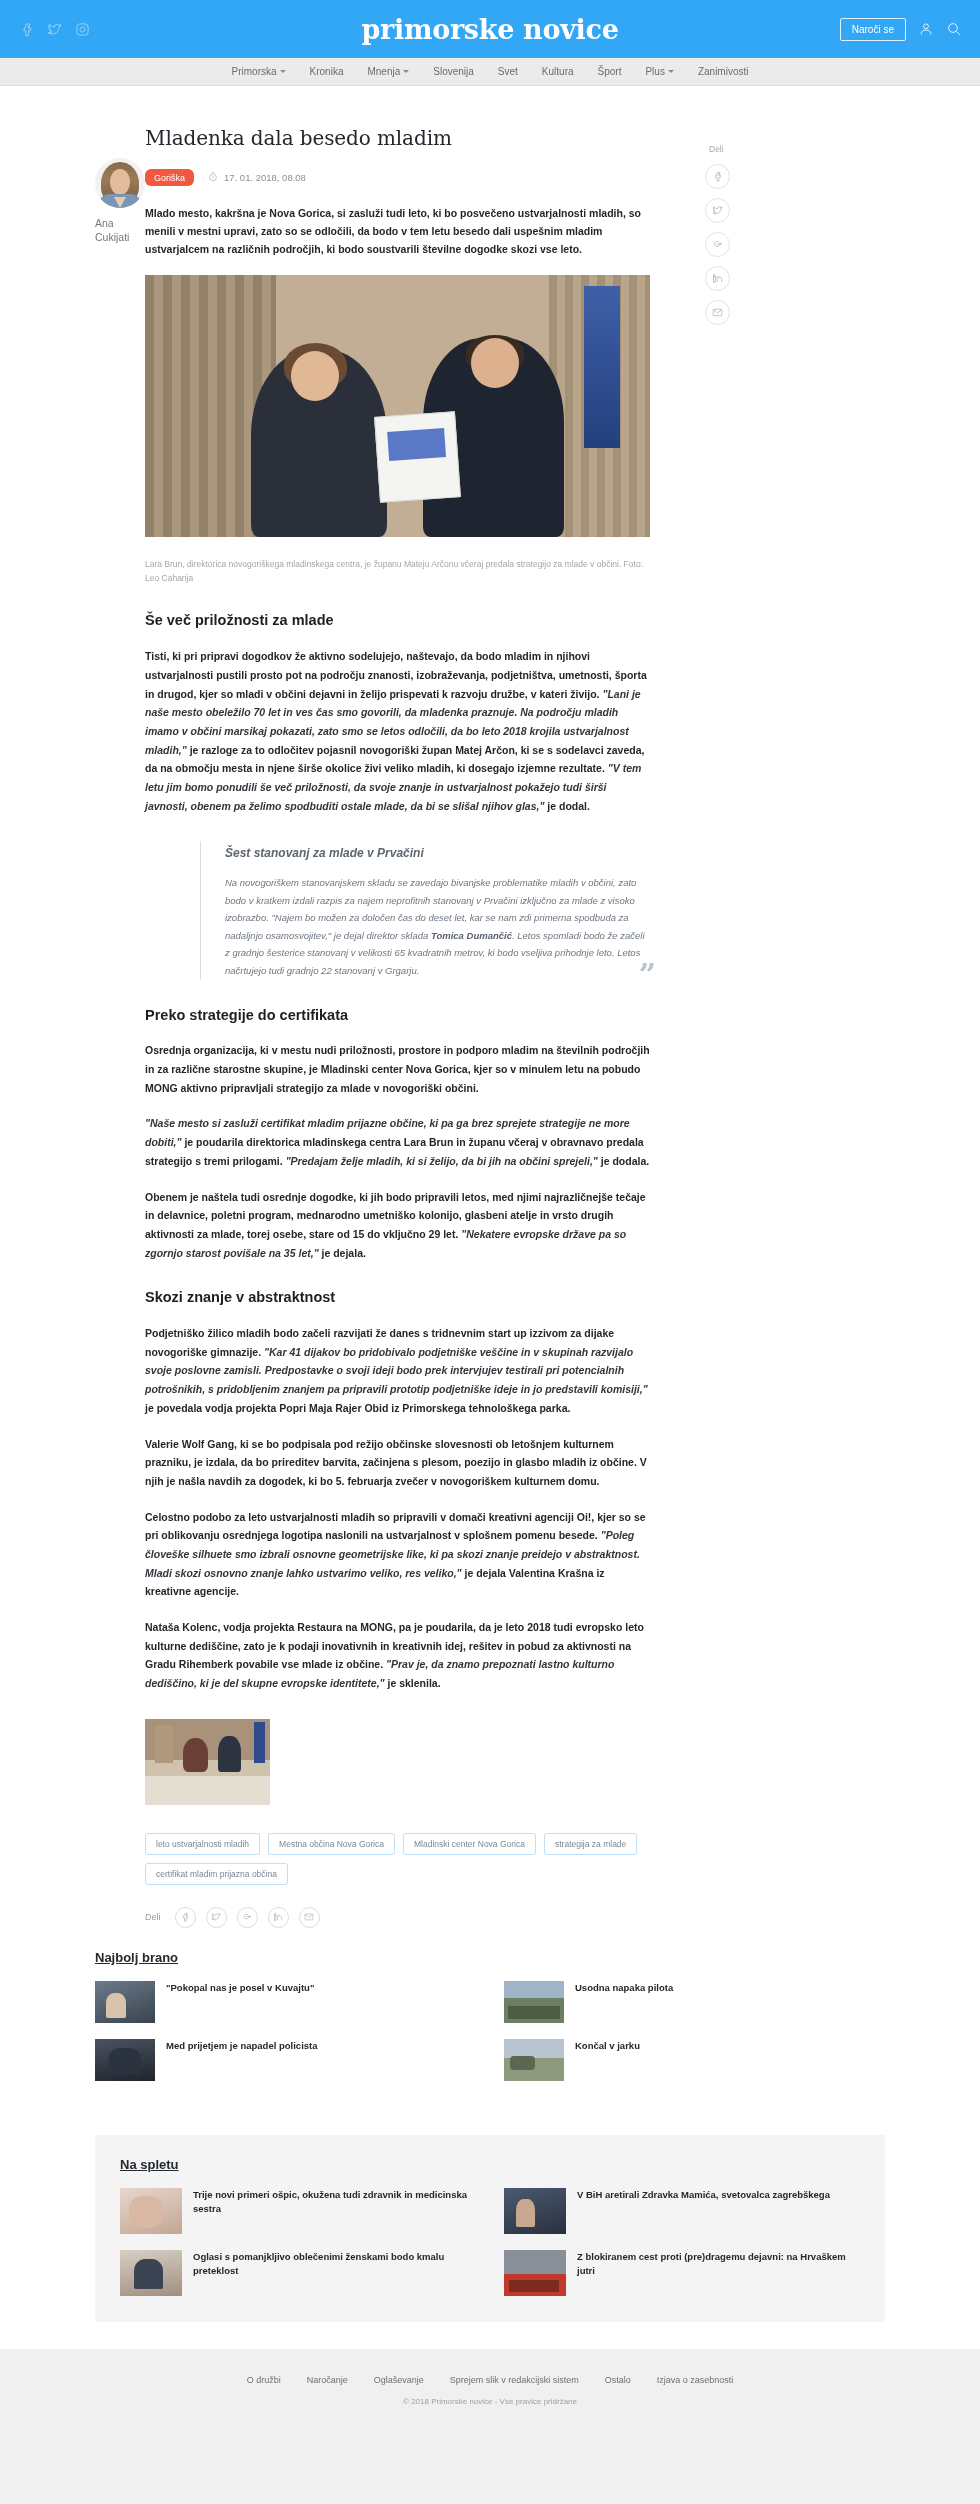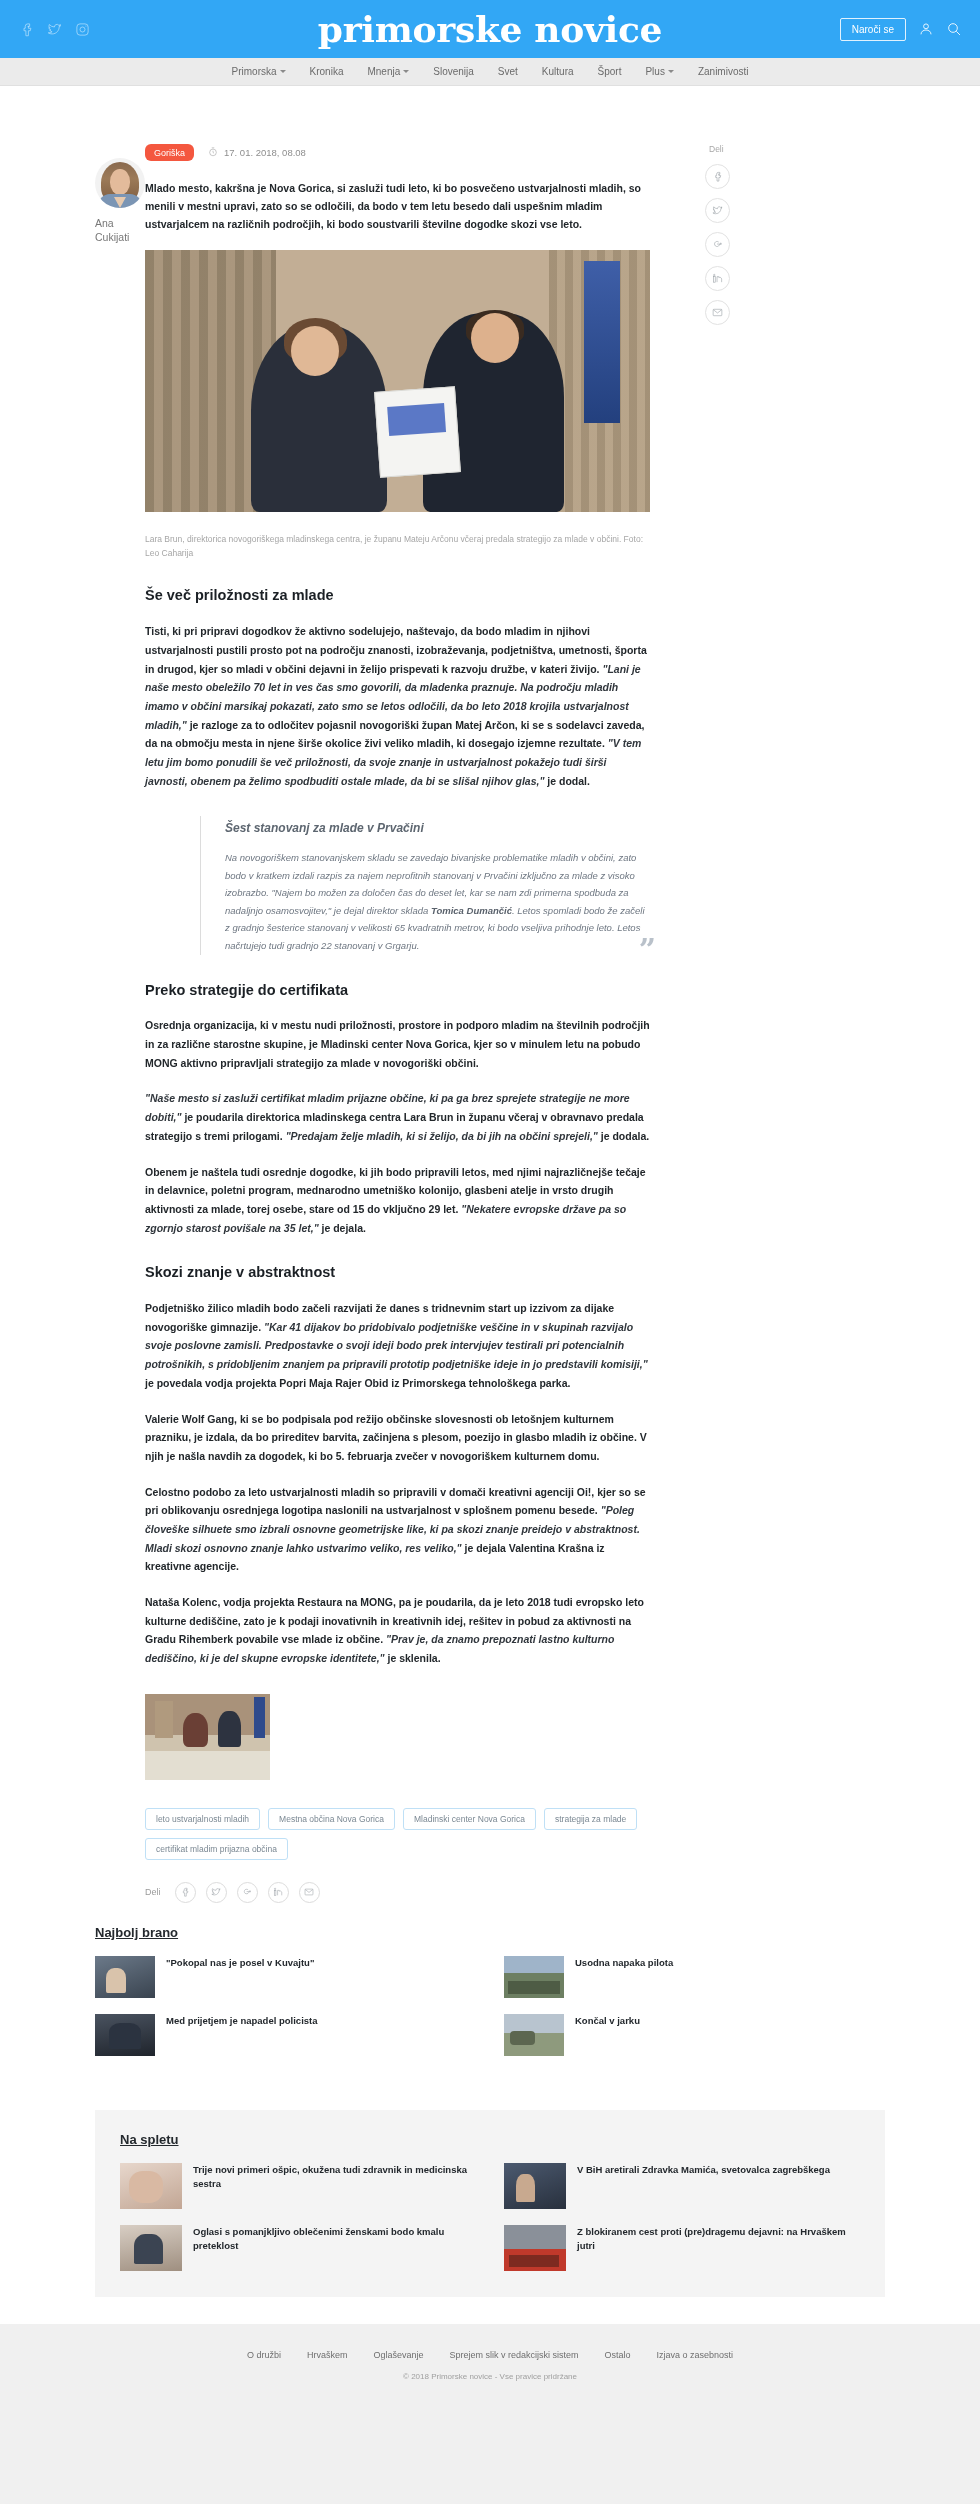--- a/index.html
+++ b/index.html
@@ -28,21 +28,21 @@
   }
   .social-left svg { width: 15px; height: 15px; fill: none; stroke: #b3dffc; stroke-width: 1.2; }
   .brand {
     position: absolute; left: 0; right: 0; top: 0; bottom: 0;
     display: flex; align-items: center; justify-content: center;
     pointer-events: none;
   }
   .brand-text {
     font-family: "DejaVu Serif", serif;
     font-weight: 700;
-    font-size: 36px;
+    font-size: 27px;
     color: #ffffff;
     letter-spacing: -0.3px;
     pointer-events: auto;
   }
   .topbar-right {
     margin-left: auto;
     display: flex; align-items: center; gap: 12px;
     position: relative; z-index: 2;
   }
   .btn-subscribe {
@@ -507,20 +507,21 @@
           <span class="hair"></span>
             <span class="face"></span>
             <span class="body"></span>
             <span class="collar"></span>
         </div>
         <div class="author-name">Ana Cukijati</div>
       </div>
 
       <div class="col-body">
 
+        <h1 class="article-title">Mladenka dala besedo mladim</h1>
 
         <div class="meta-row">
           <span class="badge-cat">Goriška</span>
           <span class="meta-date">
             <span class="clock-ico">
               <svg viewBox="0 0 24 24">
                   <circle cx="12" cy="13" r="8"></circle>
                   <path d="M12 9v4l2.5 2"></path>
                   <path d="M9 2h6"></path>
                 </svg>
@@ -727,21 +728,21 @@
           </div>
         </div>
     </div>
 
     <div style="height:26px"></div>
   </div>
 
   <div class="footer">
     <div class="footer-links" id="footer-root">
         <span>O družbi</span>
-        <span>Hrvaškem</span>
+        <span>Naročanje</span>
         <span>Oglaševanje</span>
         <span>Sprejem slik v redakcijski sistem</span>
         <span>Ostalo</span>
         <span>Izjava o zasebnosti</span>
       </div>
     <div class="footer-copy">© 2018 Primorske novice - Vse pravice pridržane</div>
   </div>
 
 </div>
 

